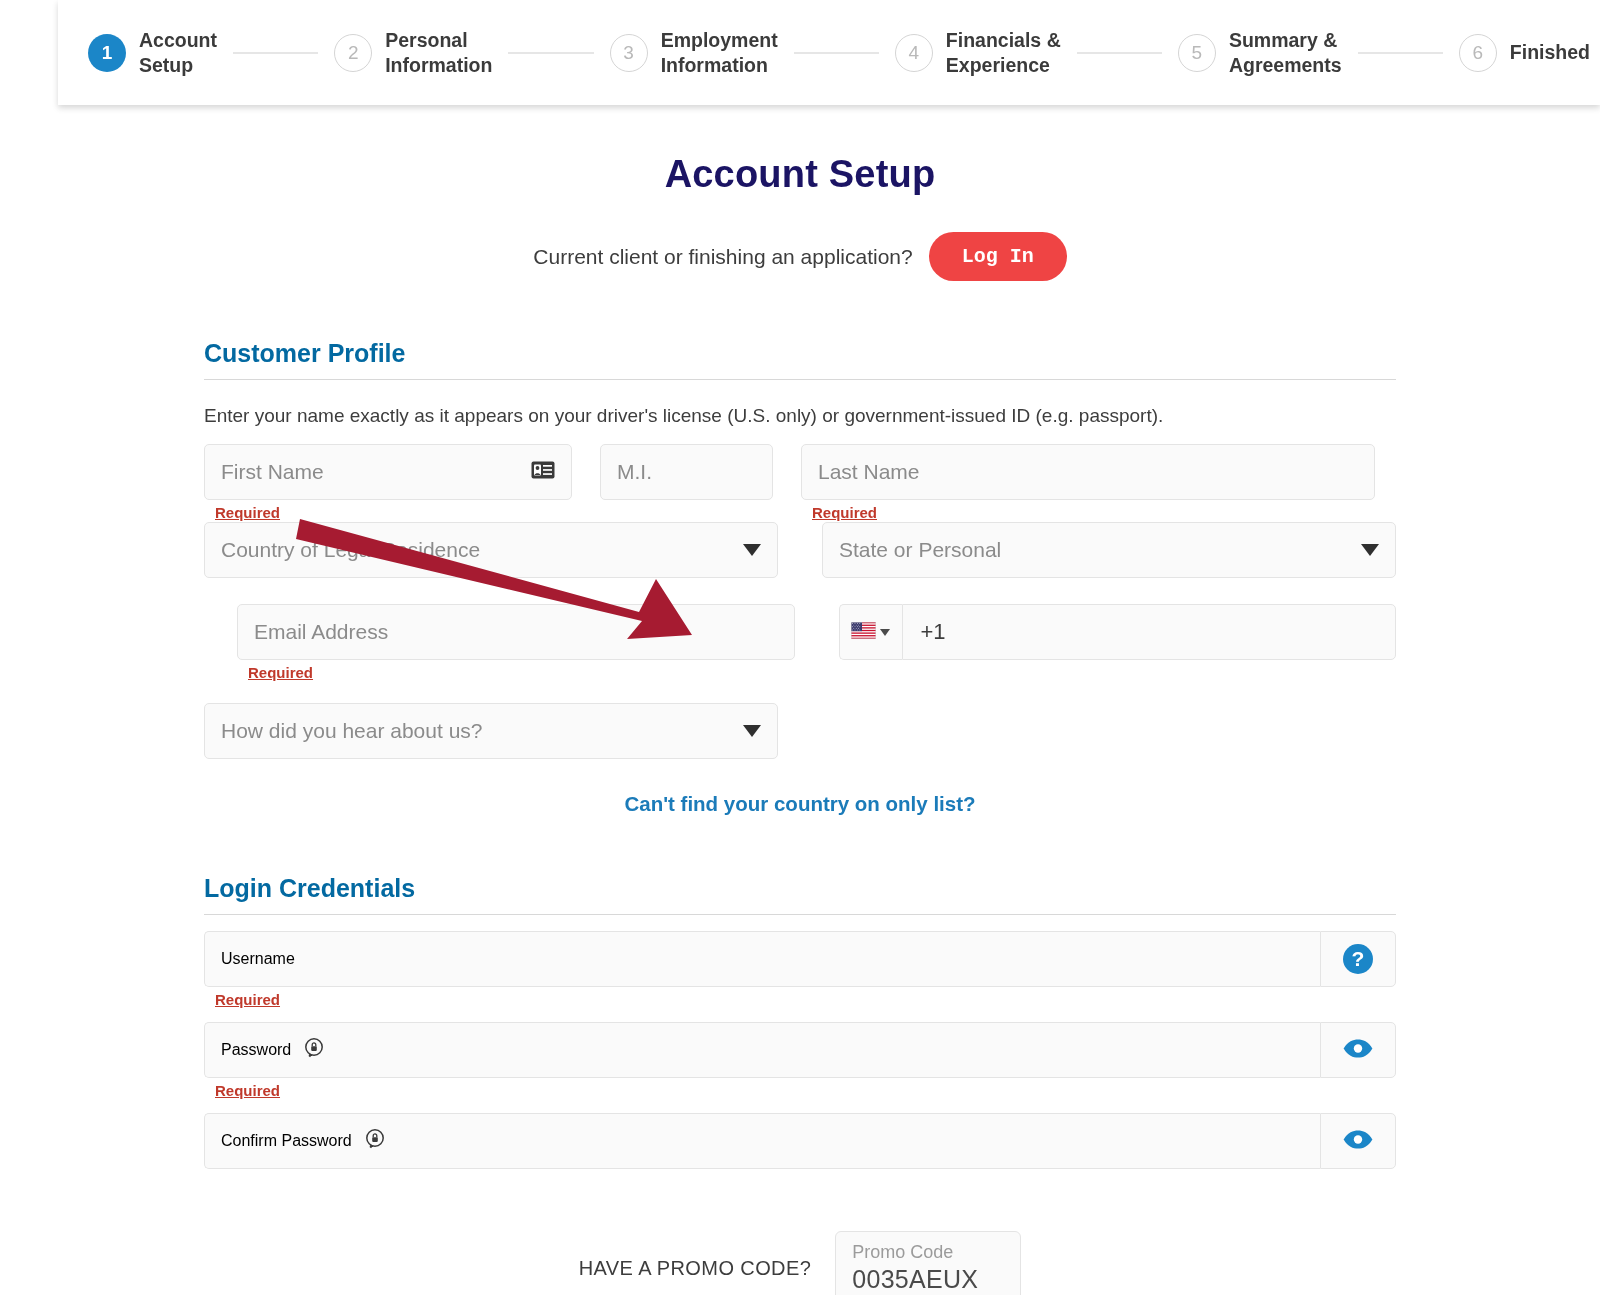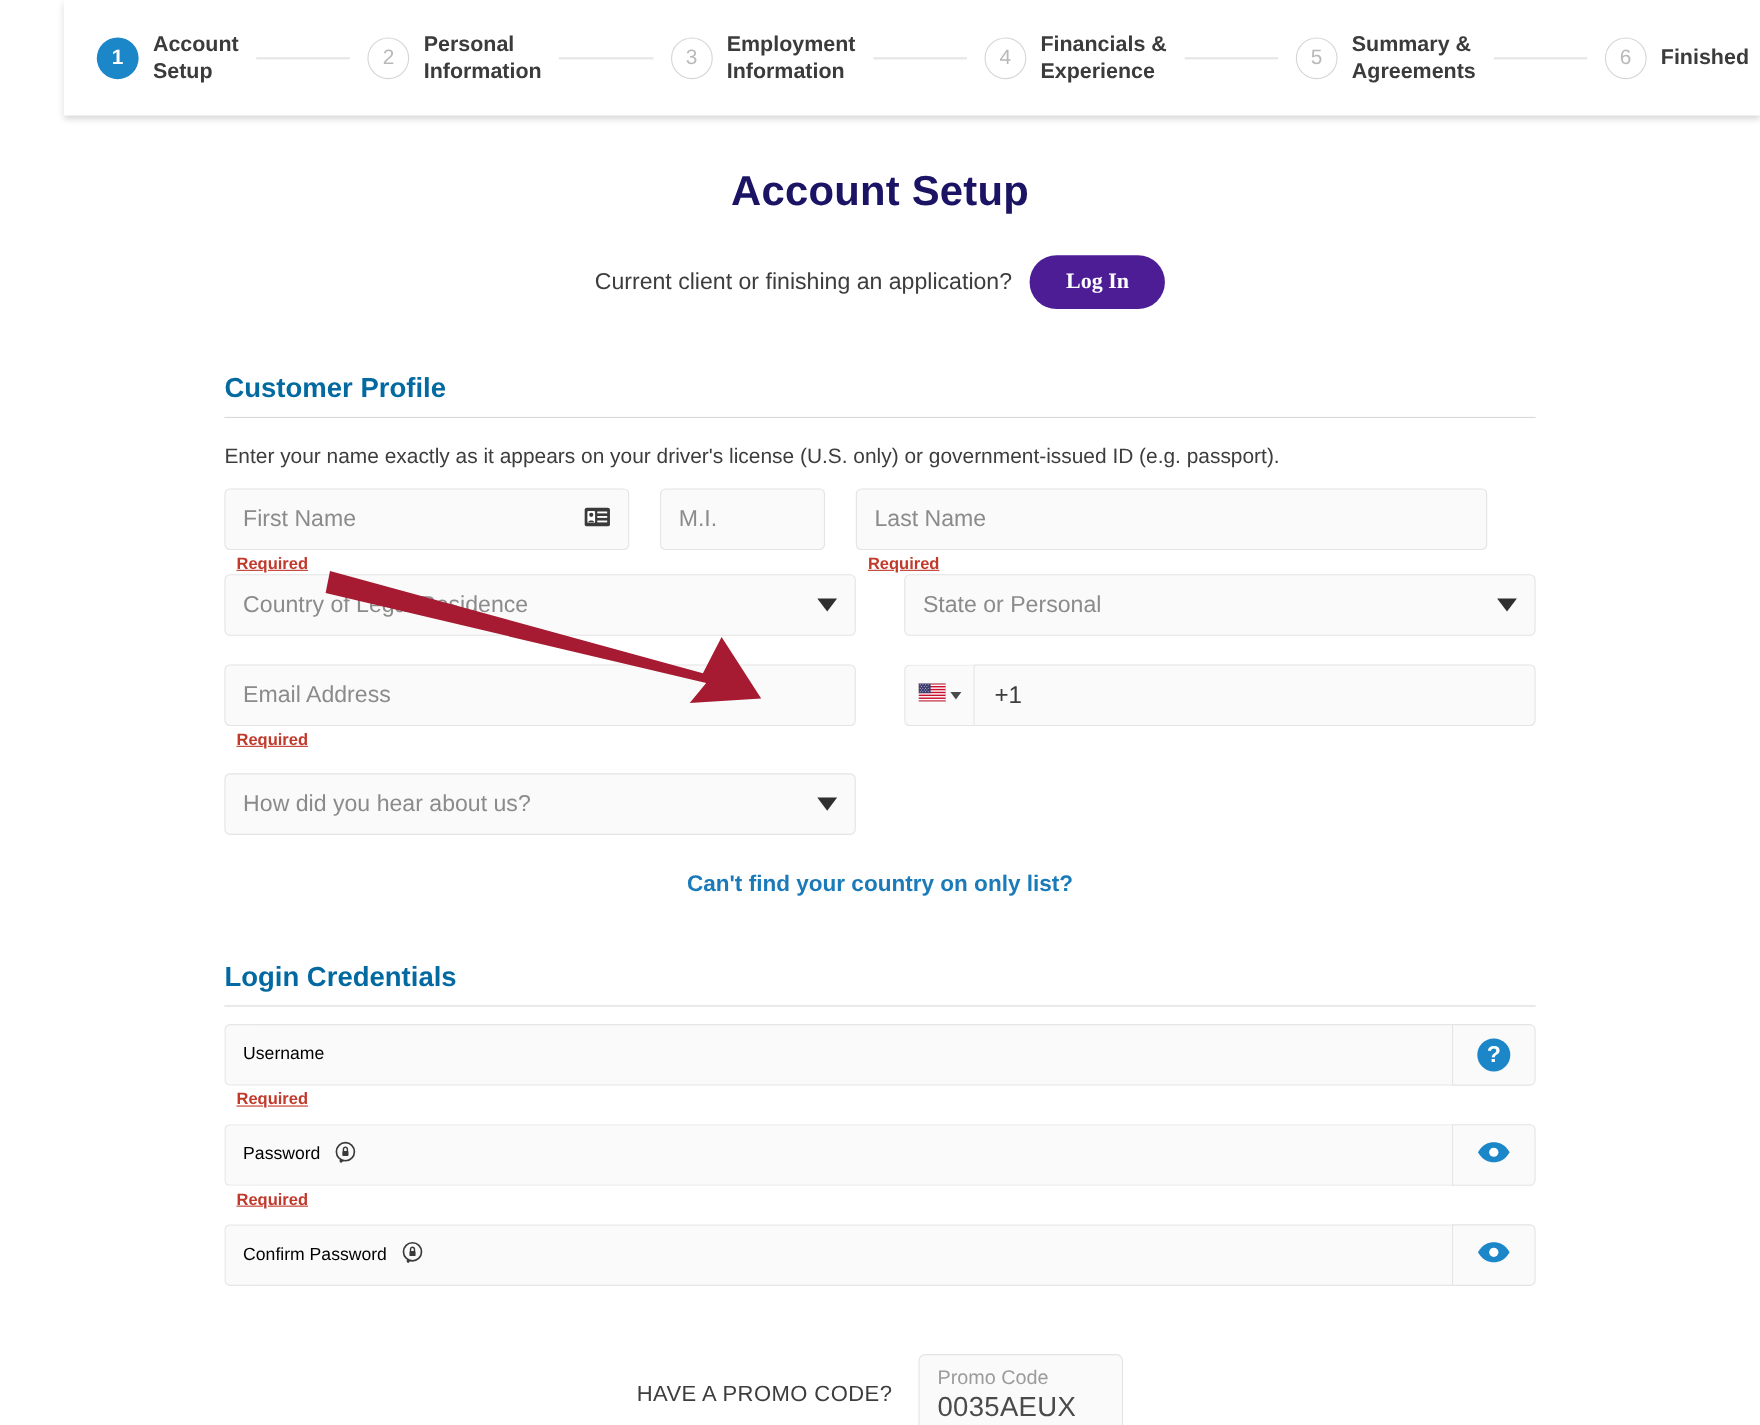--- a/index.html
+++ b/index.html
@@ -75,29 +75,29 @@
 
   .login-row {
     display: flex;
     align-items: center;
     justify-content: center;
     gap: 16px;
     margin-top: 36px;
   }
   .login-q { font-size: 21px; color: #3d3d3d; }
   .login-btn {
-    background: #4c1d95;
+    background: #ef4444;
     color: #fff;
     border: none;
     border-radius: 30px;
     font-size: 20px;
     font-weight: 700;
     padding: 13px 33px;
     cursor: pointer;
-    font-family: Liberation Serif, serif;
+    font-family: Liberation Mono, monospace;
   }
 
   .form-wrap { width: 1192px; margin: 0 auto; position: relative; }
 
   .section-head {
     font-size: 25px;
     font-weight: 700;
     color: #0369a1;
     padding-bottom: 11px;
     border-bottom: 1.5px solid #d8d8d8;
@@ -319,21 +319,21 @@
               <path d="M3.6 14 c0.6-2.4 5.2-2.4 5.8 0 z" fill="#3a3a3a"></path>
               <rect x="12" y="4" width="9" height="1.7" fill="#ffffff"></rect>
               <rect x="12" y="8.1" width="9" height="1.7" fill="#ffffff"></rect>
               <rect x="12" y="12.2" width="9" height="1.7" fill="#ffffff"></rect>
             </svg>
           </span>
         </div>
         <div class="req">Required</div>
       </div>
 
-      <div class="col" style="width:150px;">
+      <div class="col" style="width:173px;">
         <div class="field">
           <span class="ph">M.I.</span>
         </div>
         <div class="spacer-req"></div>
       </div>
 
       <div class="col" style="width:574px;">
         <div class="field">
           <span class="ph">Last Name</span>
         </div>
@@ -349,21 +349,21 @@
         </div>
       </div>
       <div class="col" style="width:574px;">
         <div class="field">
           <span class="ph">State or Personal</span>
           <span class="caret"></span>
         </div>
       </div>
     </div>
 
-    <div class="row" style="gap:44px; margin-top:26px;">
+    <div class="row" style="gap:44px; margin-top:26px;margin-left:33px;">
       <div class="col" style="width:574px;">
         <div class="field">
           <span class="ph">Email Address</span>
         </div>
         <div class="req">Required</div>
       </div>
 
       <div class="col" style="width:574px;">
         <div class="phone-group">
           <div class="flag-box">

